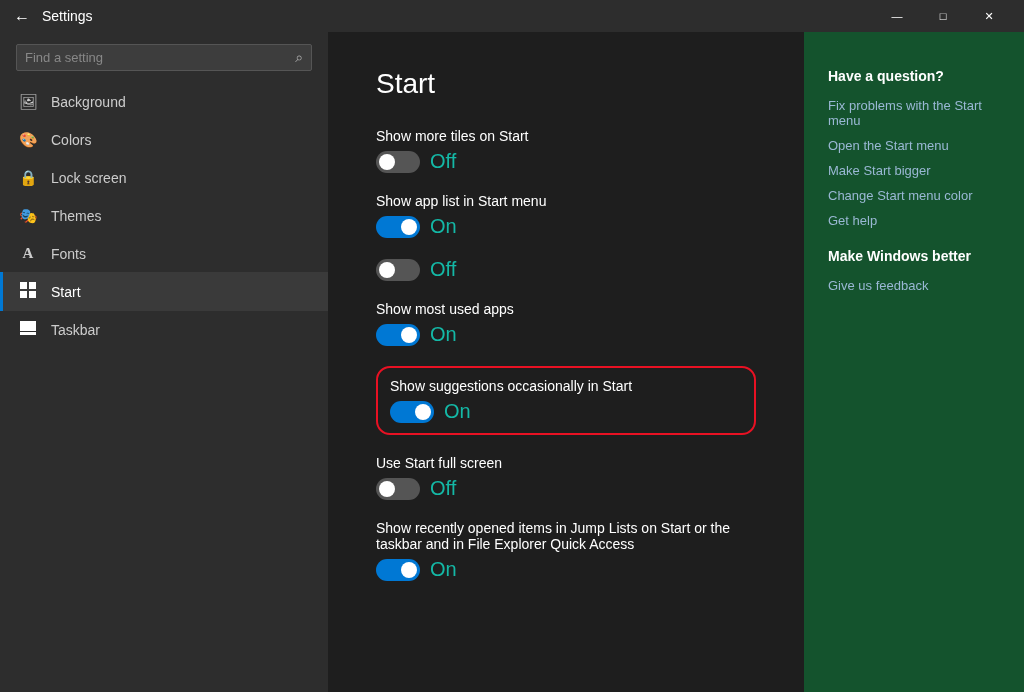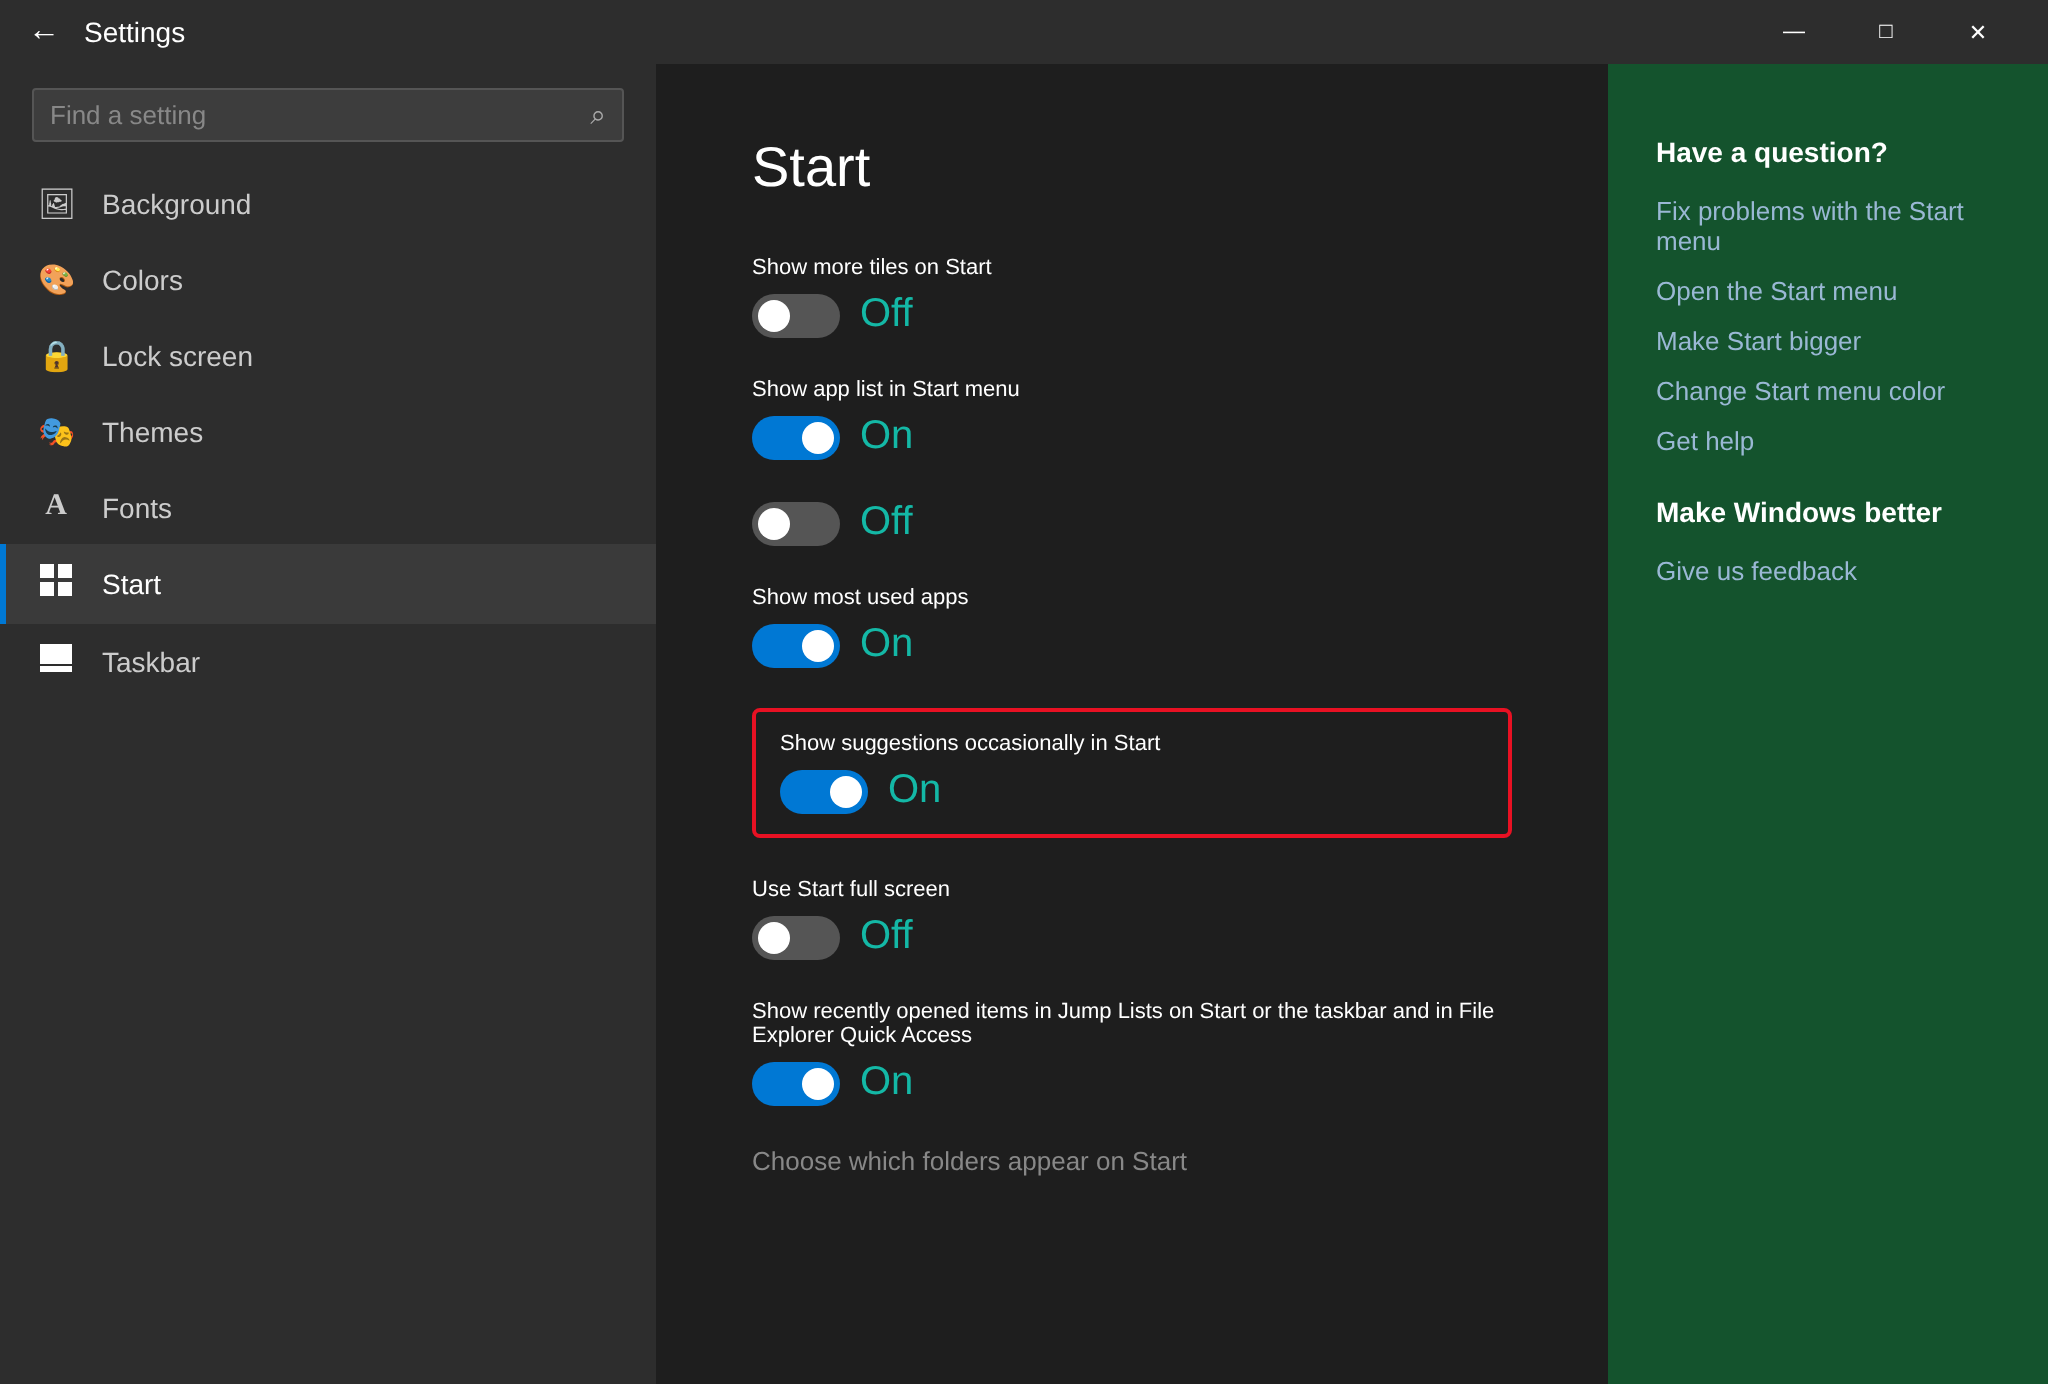--- a/index.html
+++ b/index.html
@@ -133,21 +133,21 @@
       font-weight: 300;
       color: #fff;
       margin-bottom: 28px;
     }
 
     
     .setting-row {
       margin-bottom: 20px;
     }
     .setting-label {
-      font-size: 11px;
+      font-size: 14px;
       color: #fff;
       margin-bottom: 6px;
     }
     .toggle-row {
       display: flex;
       align-items: center;
       gap: 10px;
     }
     .toggle-status {
       font-size: 20px;
@@ -179,21 +179,21 @@
       transition: left 0.15s;
     }
     .toggle.off .toggle-thumb { left: 3px; }
     .toggle.on .toggle-thumb { left: 25px; }
 
     
     .setting-highlight {
       border: 2px solid #e81123;
       padding: 10px 12px;
       margin-bottom: 20px;
-      border-radius: 4px;
+      border-radius: 14px;
     }
 
     
     .right-panel {
       width: 220px;
       flex-shrink: 0;
       background: #14532d;
       padding: 36px 24px;
     }
     .right-panel-section-title {
@@ -350,21 +350,20 @@
     <div class="setting-row">
       <div class="setting-label">Show recently opened items in Jump Lists on Start or the taskbar and in File Explorer Quick Access</div>
       <div class="toggle-row">
         <div class="toggle on">
           <div class="toggle-thumb"></div>
         </div>
         <span class="toggle-status">On</span>
       </div>
     </div>
 
-    <span class="choose-folders-link">Choose which folders appear on Start</span>
   </div>
 
   <div class="right-panel">
     <div class="right-panel-section-title">Have a question?</div>
     <a class="right-panel-link">Fix problems with the Start menu</a>
     <a class="right-panel-link">Open the Start menu</a>
     <a class="right-panel-link">Make Start bigger</a>
     <a class="right-panel-link">Change Start menu color</a>
     <a class="right-panel-link">Get help</a>
     <div class="right-panel-divider"></div>

